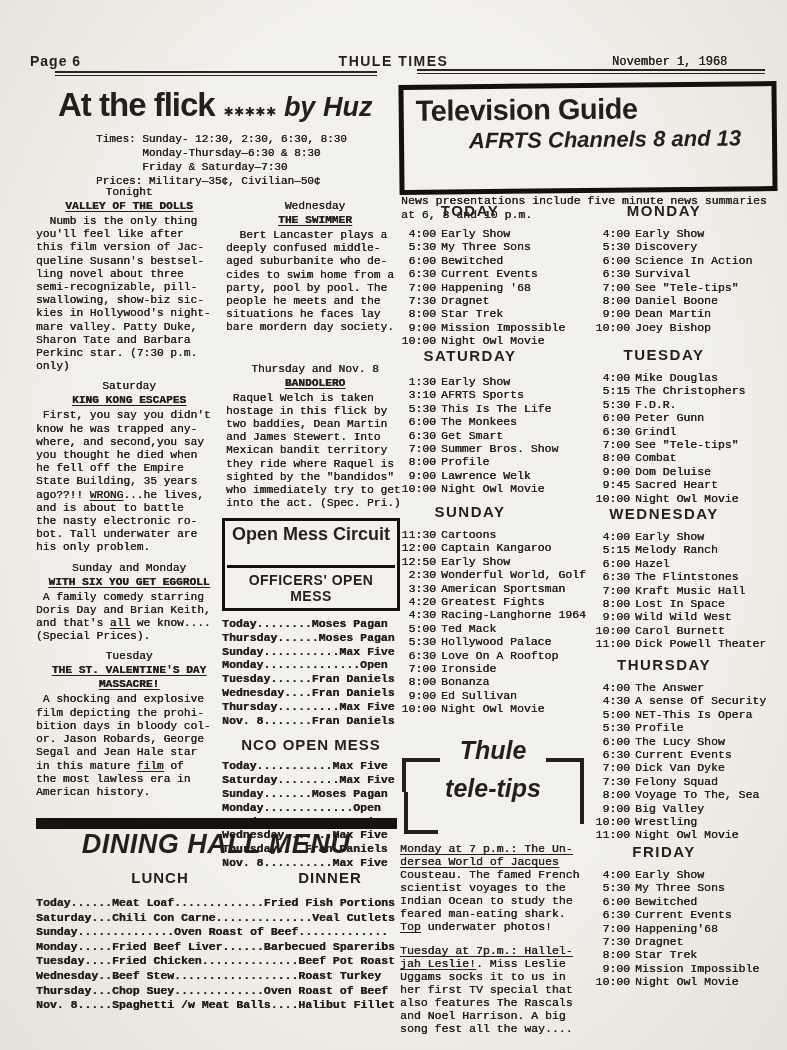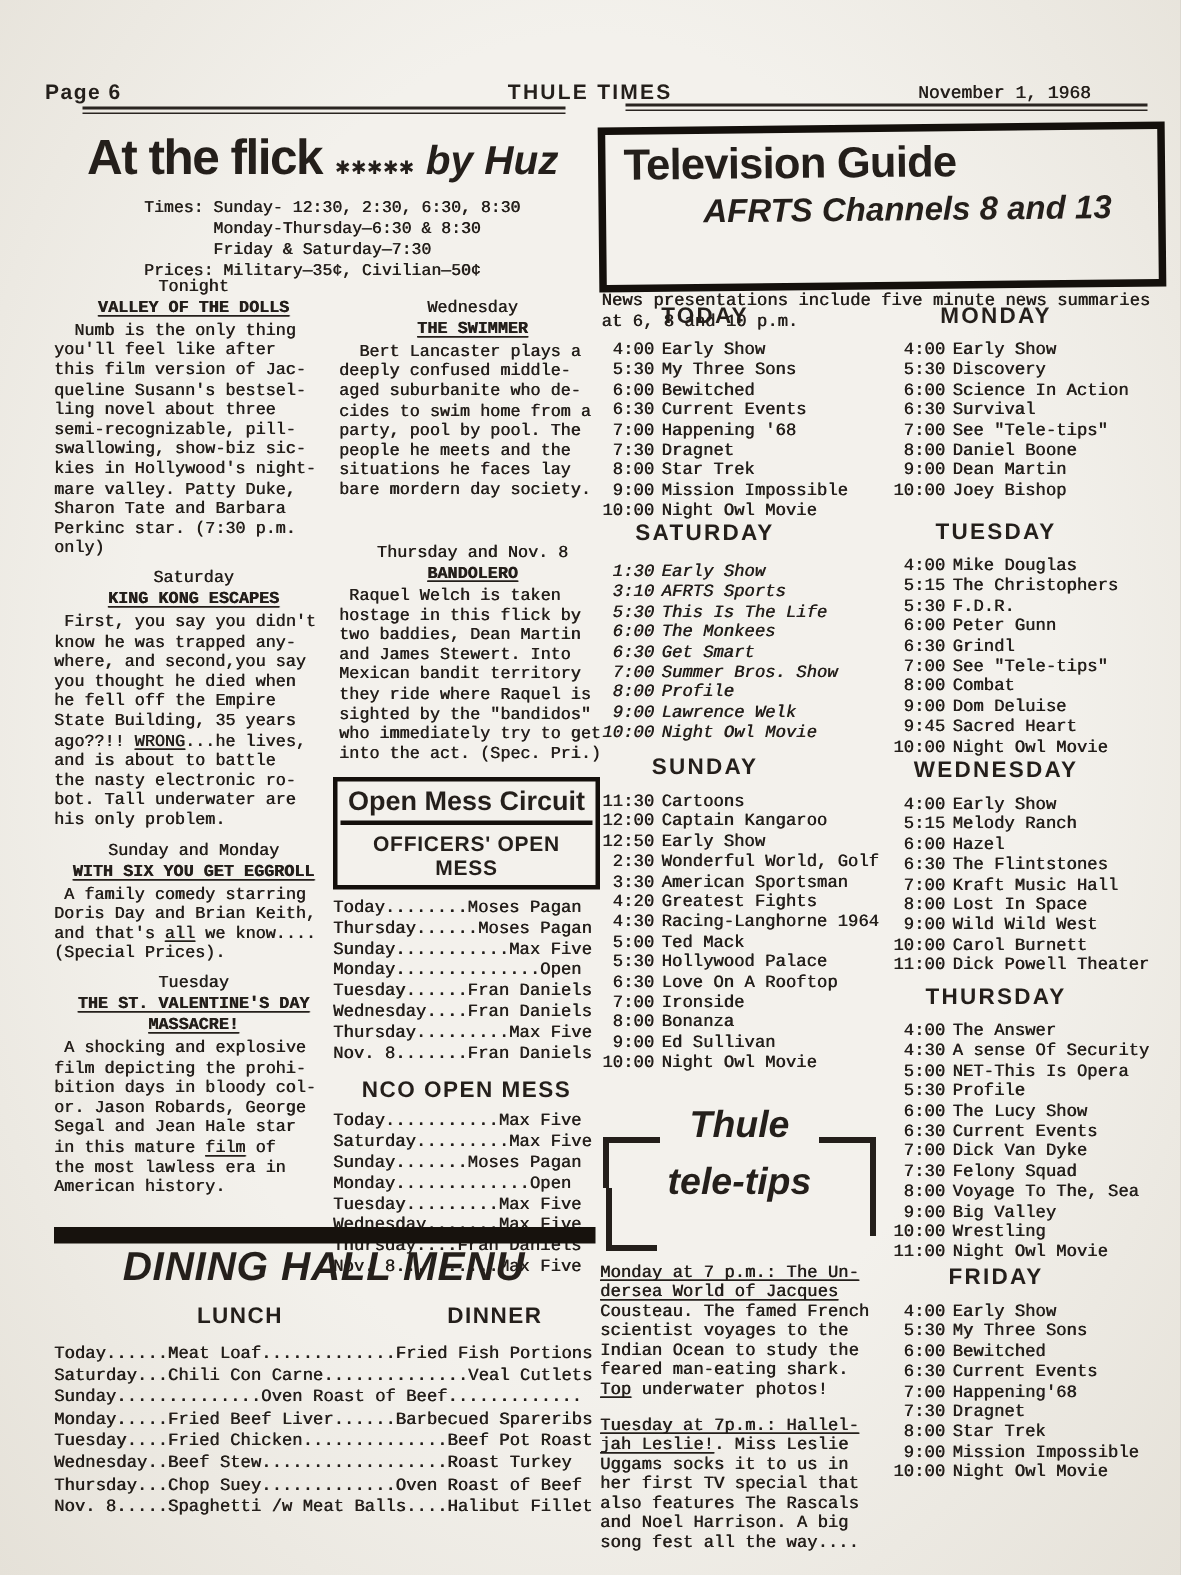--- a/index.html
+++ b/index.html
@@ -32,24 +32,24 @@
   .review{margin-bottom:7px;}
   .review-day{font-size:11.2px;line-height:13px;text-align:center;}
   .review-title{font-size:11.2px;font-weight:bold;line-height:14px;text-align:center;
                 text-decoration:underline;text-underline-offset:2px;margin-bottom:2px;}
   .review-body{font-size:11.2px;line-height:13.2px;white-space:pre-wrap;}
 
   
   .mess{left:222px;top:518px;width:178px;}
   .mess-box{border:3px solid #14100c;padding:3px 2px 4px;text-align:center;}
   .mess-box-title{font:900 18px "Liberation Sans",sans-serif;border-bottom:3px solid #14100c;
-                  padding-bottom:2px;margin-bottom:4px;letter-spacing:0;text-align:center;}
+                  padding-bottom:20px;margin-bottom:4px;letter-spacing:0;text-align:center;}
   .mess-sub{font:900 14px "Liberation Sans",sans-serif;letter-spacing:0.5px;}
   .mess-rows{margin-top:6px;}
-  .text-line{font-size:11.5px;line-height:13.8px;white-space:pre;text-shadow:0.35px 0 0 currentColor;}
+  .text-line{font-size:11.5px;line-height:13.8px;white-space:pre;text-shadow:0.35px 0 0 currentColor;font-weight:bold;}
   .nco-header{font:900 15px "Liberation Sans",sans-serif;text-align:center;margin:9px 0 5px;letter-spacing:1px;}
 
   
   .bar{left:36px;top:818px;width:361px;height:11px;background:#17120d;}
   .dining-title{left:36px;top:829px;width:360px;text-align:center;
                 font:900 27px "Liberation Sans",sans-serif;font-style:italic;letter-spacing:0.5px;}
   .lunch{left:60px;top:869px;width:200px;text-align:center;font:900 15px "Liberation Sans",sans-serif;letter-spacing:1px;}
   .dinner{left:250px;top:869px;width:160px;text-align:center;font:900 15px "Liberation Sans",sans-serif;letter-spacing:1px;}
   .menu{left:36px;top:896px;width:364px;}
   .menu .text-line{line-height:14.6px;}
@@ -64,21 +64,21 @@
   .day-heading{font:900 15px "Liberation Sans",sans-serif;letter-spacing:1.5px;width:124px;margin-left:8px;
                text-align:center;margin-bottom:8px;}
   .show-row{display:flex;line-height:13.4px;font-size:11.5px;}
   .show-time{width:36px;text-align:right;margin-right:5px;white-space:pre;}
   .show-name{white-space:pre;}
 
   .pos-today{left:400px;top:202px;}   .pos-saturday{left:400px;top:347px;}
   .pos-sunday{left:400px;top:503px;}  .pos-monday{left:594px;top:202px;}
   .pos-tuesday{left:594px;top:346px;} .pos-wednesday{left:594px;top:505px;}
   .pos-thursday{left:594px;top:656px;}.pos-friday{left:594px;top:843px;}
-  .pos-saturday .day-rows{margin-top:11px;font-style:italic;}
+  .pos-saturday .day-rows{margin-top:11px;}
 
   
   .tt-box{left:402px;top:736px;width:182px;height:96px;}
   .tt-brk{position:absolute;border-color:#14100c;}
   .tt-brk-lt{left:0;top:22px;width:34px;height:30px;border-top:4px solid;border-left:4px solid;}
   .tt-brk-rt{right:0;top:22px;width:34px;height:62px;border-top:4px solid;border-right:4px solid;}
   .tt-brk-lb{left:2px;top:56px;width:30px;height:38px;border-left:4px solid;border-bottom:4px solid;}
   .tt-word{position:absolute;left:0;right:0;text-align:center;
            font:700 25px "Liberation Sans",sans-serif;font-style:italic;}
   .tt-w1{top:0;} .tt-w2{top:38px;}

